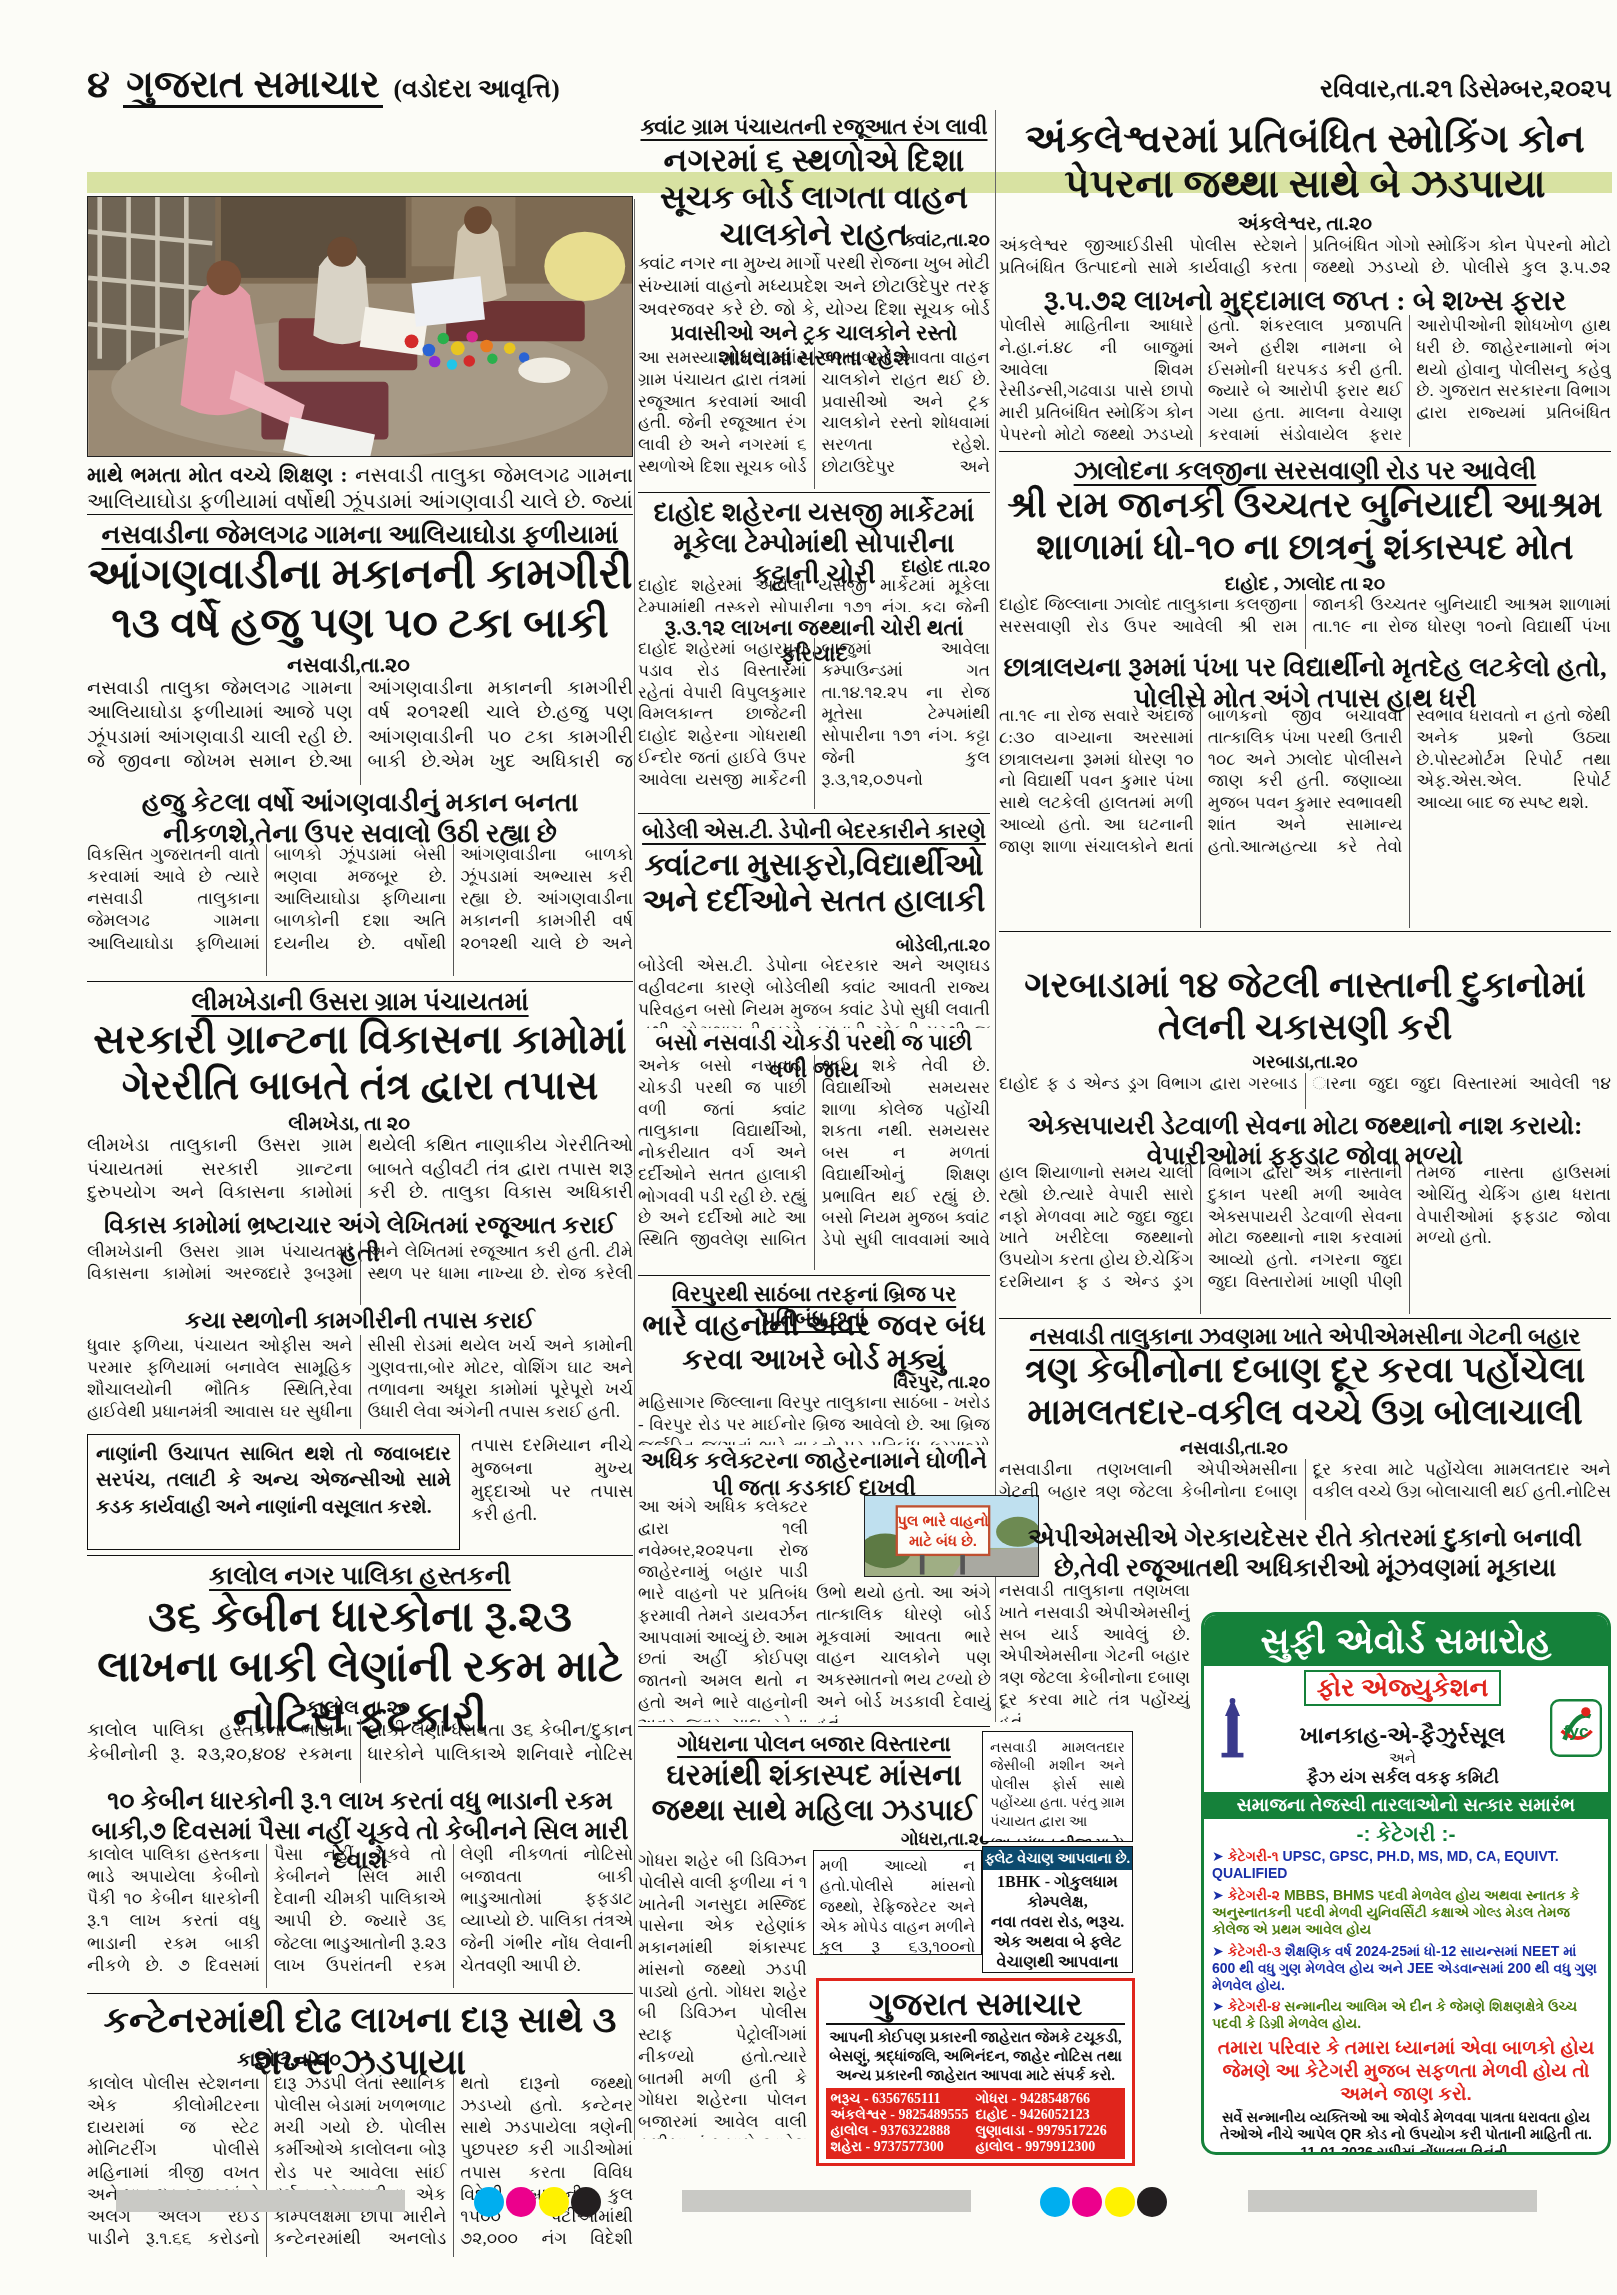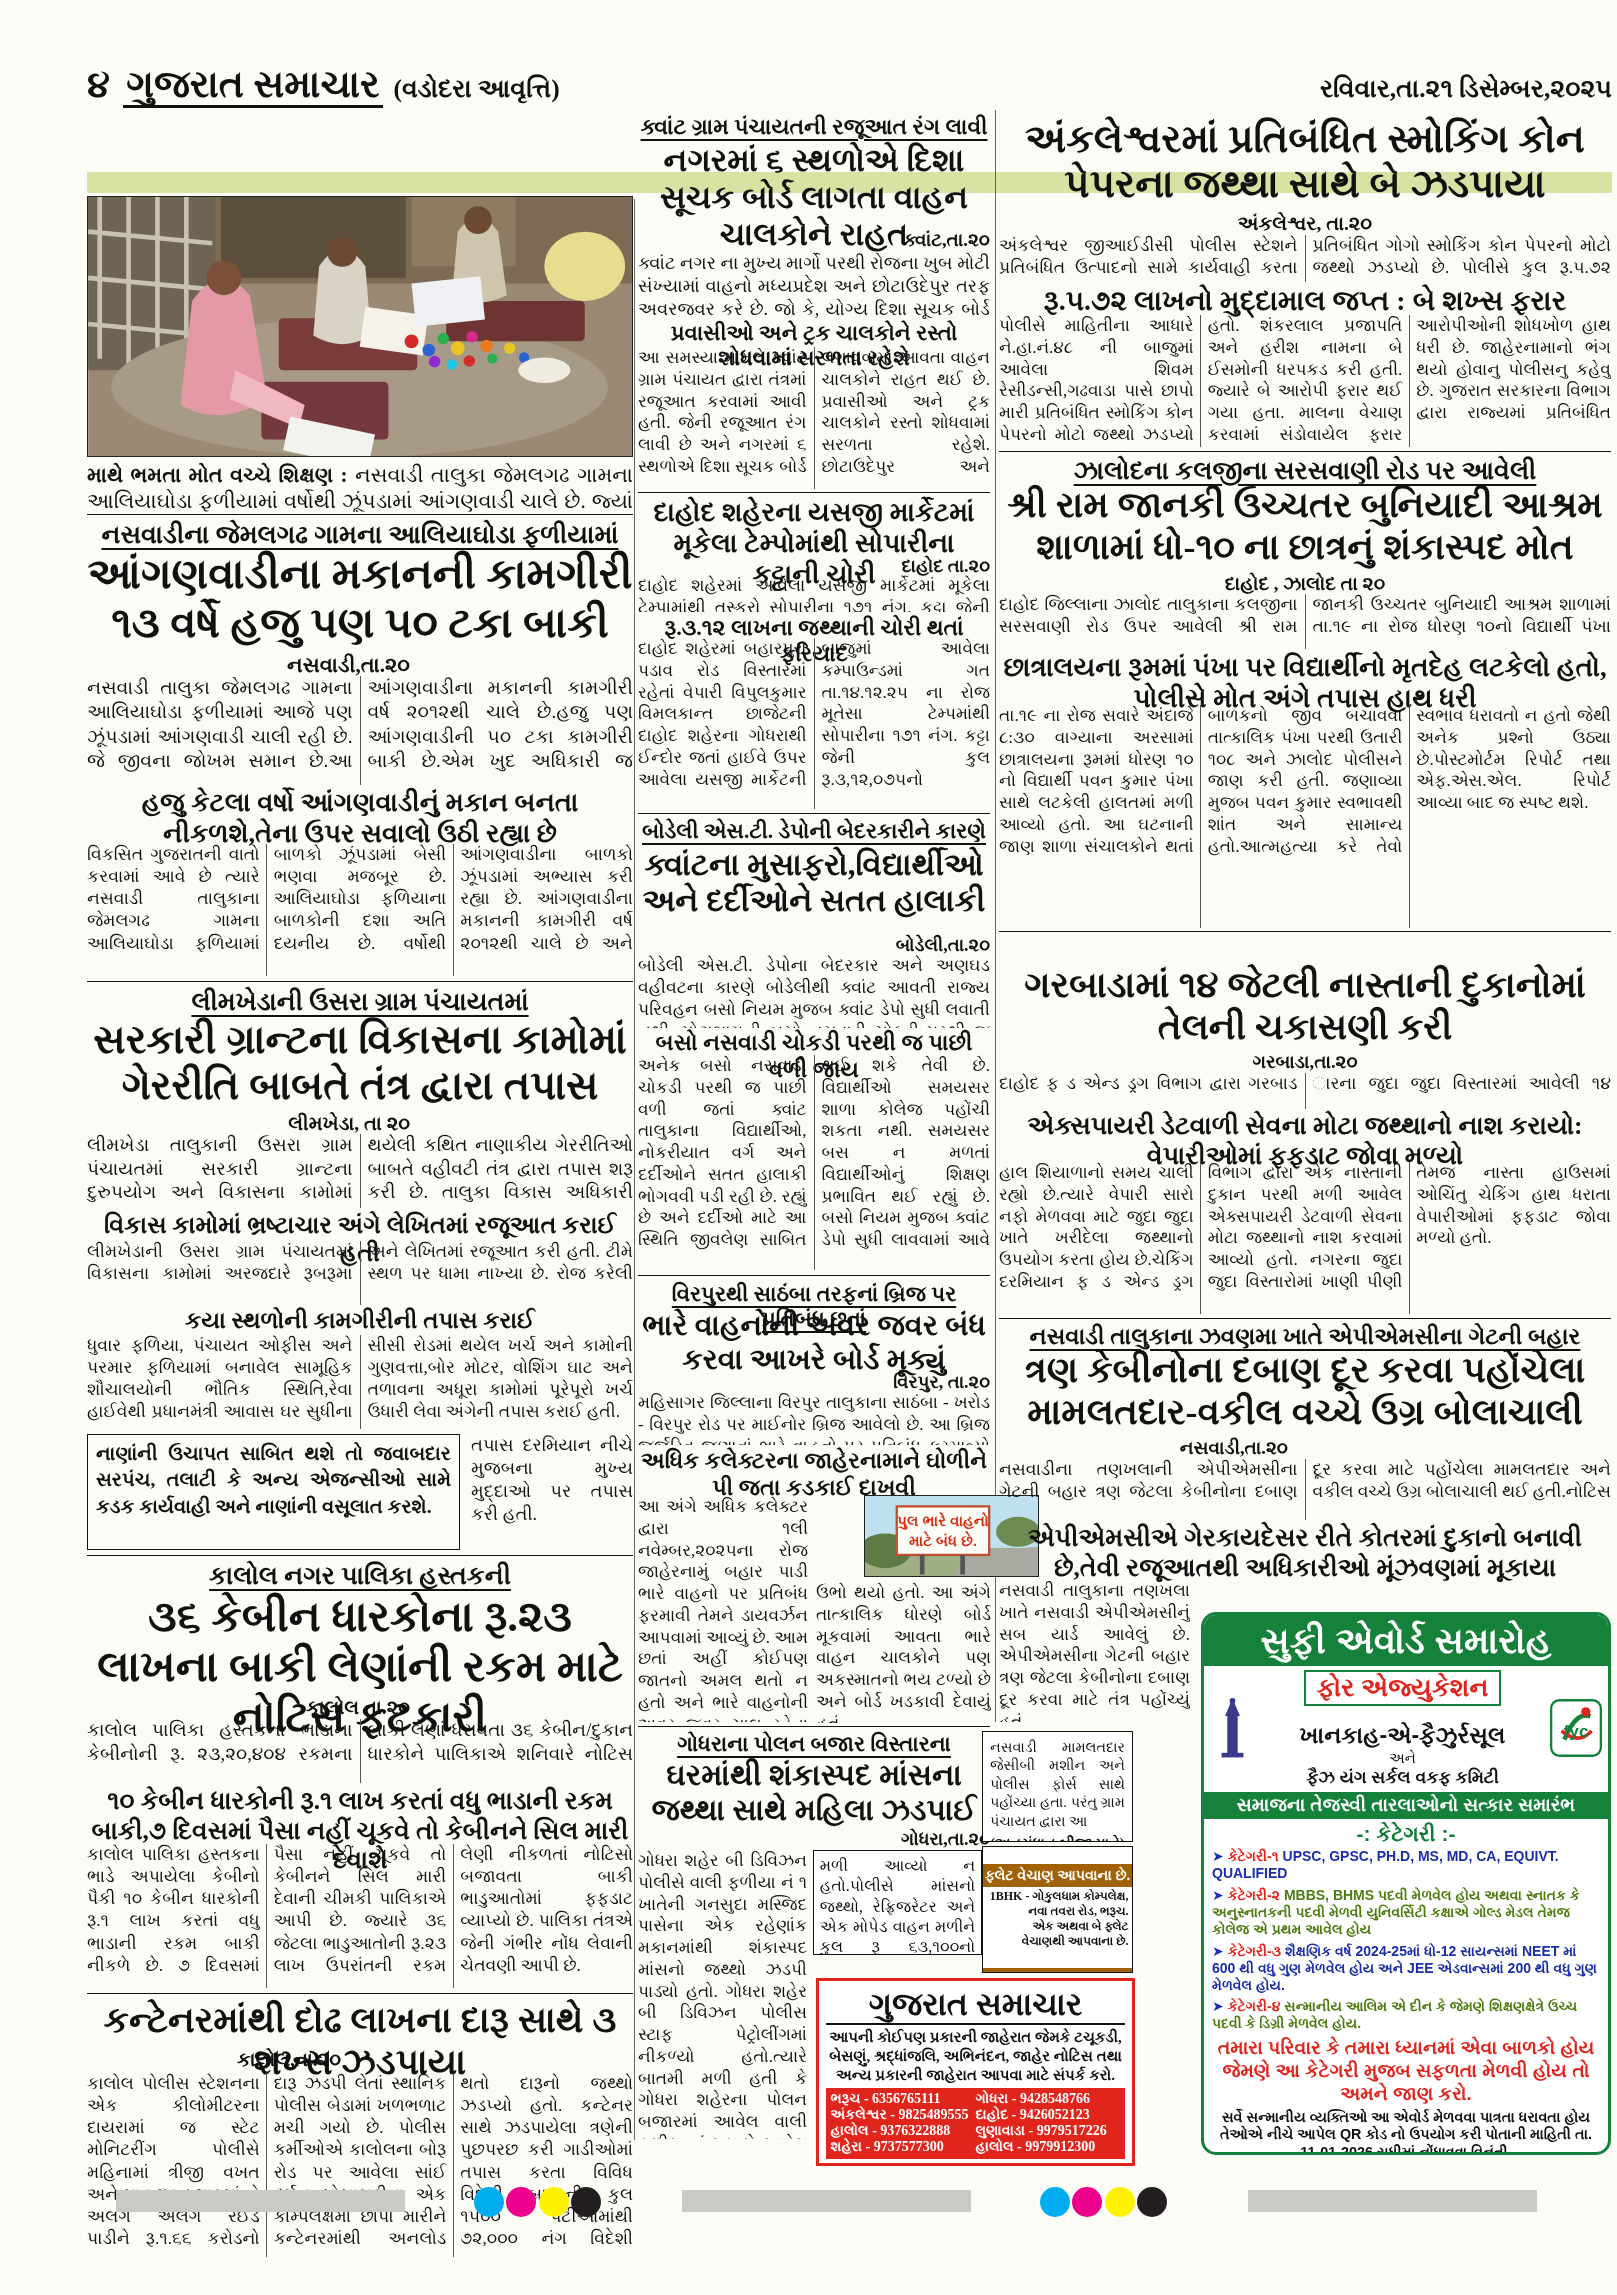--- a/index.html
+++ b/index.html
@@ -12,21 +12,21 @@
   .dateline.c{text-align:center;}
   .subhead{font-weight:bold;text-align:center;line-height:1.18;}
   .body{text-align:justify;line-height:1.28;overflow:hidden;}
   .cols2{column-count:2;column-gap:15px;column-rule:0.6px solid #555;}
   .cols3{column-count:3;column-gap:14px;column-rule:0.6px solid #555;}
   .rule{border-top:1.7px solid #111;height:0;}
   .vline{border-left:1.2px solid #666;width:0;}
   .greenbar{background:#d8e2a2;}
   .notebox{border:1.7px solid #111;padding:5.8px 8px;font-weight:bold;text-align:justify;overflow:hidden;}
   .smallbox{border:1.7px solid #111;overflow:hidden;background:#fff;}
-  .blackbar{background:#a16207;color:#fff;font-weight:bold;text-align:center;margin-top:17px;}
+  .blackbar{background:#0c4a6e;color:#fff;font-weight:bold;text-align:center;}
   .gsad{border:3.5px solid #e0251c;background:#fff;overflow:hidden;}
   .gsad .logo{font-weight:bold;text-align:center;border-bottom:2.3px solid #111;}
   .gsad .redpanel{background:#e0251c;color:#fff;font-weight:bold;}
   .sufi{border:3.5px solid #15813a;border-radius:15px;background:#fff;overflow:hidden;font-family:"Liberation Sans","DejaVu Sans",sans-serif;}
   .sufi .band{background:#15813a;color:#fff;font-weight:bold;text-align:center;}
   .cat-label{color:#e0251c;font-weight:bold;}
   .cat-blue{color:#1a2fa8;font-weight:bold;}
   .cat-green{color:#4d7c0f;font-weight:bold;}
   .arrow{color:#1a2fa8;font-weight:bold;}
   .photo-frame{border:1.7px solid #222;overflow:hidden;}
@@ -190,21 +190,21 @@
   <div class="abs body" style="left:638px;top:1850px;width:169px;height:289px;font-size:17px;">ગોધરા શહેર બી ડિવિઝન પોલીસે વાલી ફળીયા નં ૧ ખાતેની ગનસુદા મસ્જિદ પાસેના એક રહેણાંક મકાનમાંથી શંકાસ્પદ માંસનો જથ્થો ઝડપી પાડ્યો હતો. ગોધરા શહેર બી ડિવિઝન પોલીસ સ્ટાફ પેટ્રોલીંગમાં નીકળ્યો હતો.ત્યારે બાતમી મળી હતી કે ગોધરા શહેરના પોલન બજારમાં આવેલ વાલી ફળીયા નં ૧ પાસે આવેલ ગનસુદા મસ્જિદ પાસેના મકાનમાં શંકાસ્પદ માંસનો જથ્થો રખાયો છે.</div>
   <div class="abs body smallbox" style="left:813px;top:1850px;width:169px;height:105px;font-size:16px;padding:4.6px 5.8px;">મળી આવ્યો ન હતો.પોલીસે માંસનો જથ્થો, રેફ્રિજરેટર અને એક મોપેડ વાહન મળીને કુલ રૂ ૬૩,૧૦૦નો મુદ્દામાલ કબજે લીધો હતો.જ્યારે માંસનો જથ્થો ગૌમાંસનો હોવાની આશંકાએ પરીક્ષણ અર્થે મોકલ્યો હતો.પોલીસે હાલ જાણવા જોગ નોંધીને કાયદેસરની કાર્યવાહી હાથ ધરી છે.</div>
 
   <div class="abs smallbox" style="left:982px;top:1731px;width:151px;height:111px;padding:5.8px 7px;">
     <div class="body" style="font-size:14.4px;">નસવાડી મામલતદાર જેસીબી મશીન અને પોલીસ ફોર્સ સાથે પહોંચ્યા હતા. પરંતુ ગ્રામ પંચાયત દ્વારા આ</div>
     <div style="font-size:14.4px;font-weight:bold;text-align:center;margin-top:4.6px;">(અનુસંધાન બીજા પાને)</div>
   </div>
 
   <div class="abs smallbox" style="left:982px;top:1846px;width:151px;height:127px;">
     <div class="blackbar" style="font-size:14.4px;padding:2.9px 0;">ફ્લેટ વેચાણ આપવાના છે.</div>
-    <div style="font-size:12px;font-weight:bold;text-align:right;line-height:1.25;padding:2.3px 3.5px;">
+    <div style="font-size:16px;font-weight:bold;text-align:center;line-height:1.25;padding:2.3px 3.5px;">
       <div>1BHK - ગોકુલધામ કોમ્પલેક્ષ,</div>
       <div>નવા તવરા રોડ, ભરૂચ.</div>
       <div>એક અથવા બે ફ્લેટ</div>
       <div>વેચાણથી આપવાના છે.</div>
     </div>
     <div class="blackbar" style="font-size:17.3px;padding:2.3px 0;">Mo. 9824143822</div>
   </div>
 
   <div class="abs gsad" style="left:816px;top:1978px;width:319px;height:188px;padding:4.6px 7px;">
     <div class="logo" style="font-size:32px;">ગુજરાત સમાચાર</div>

